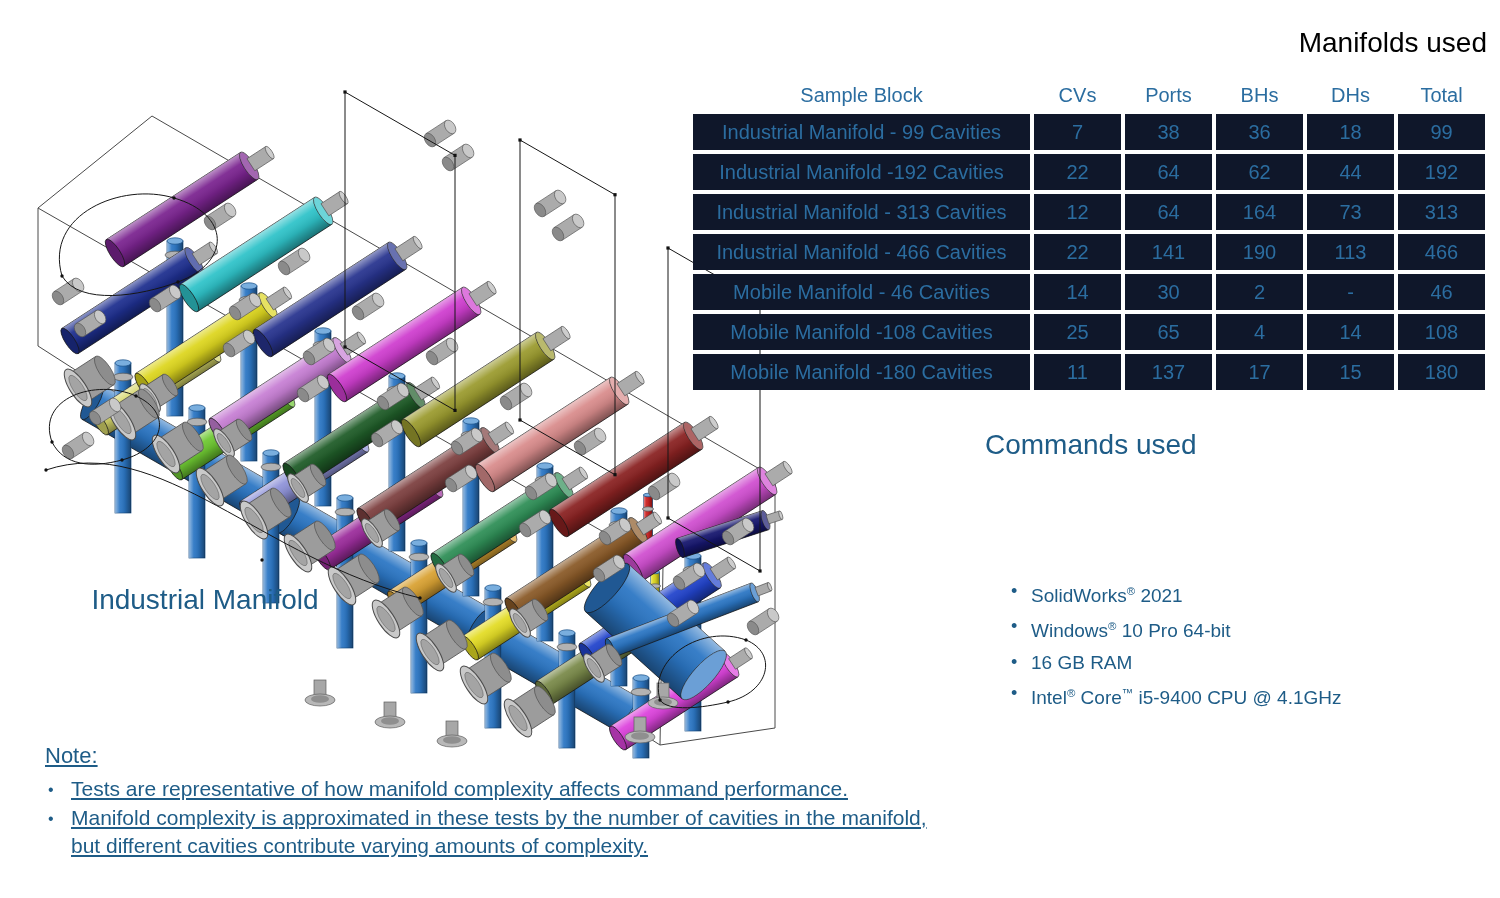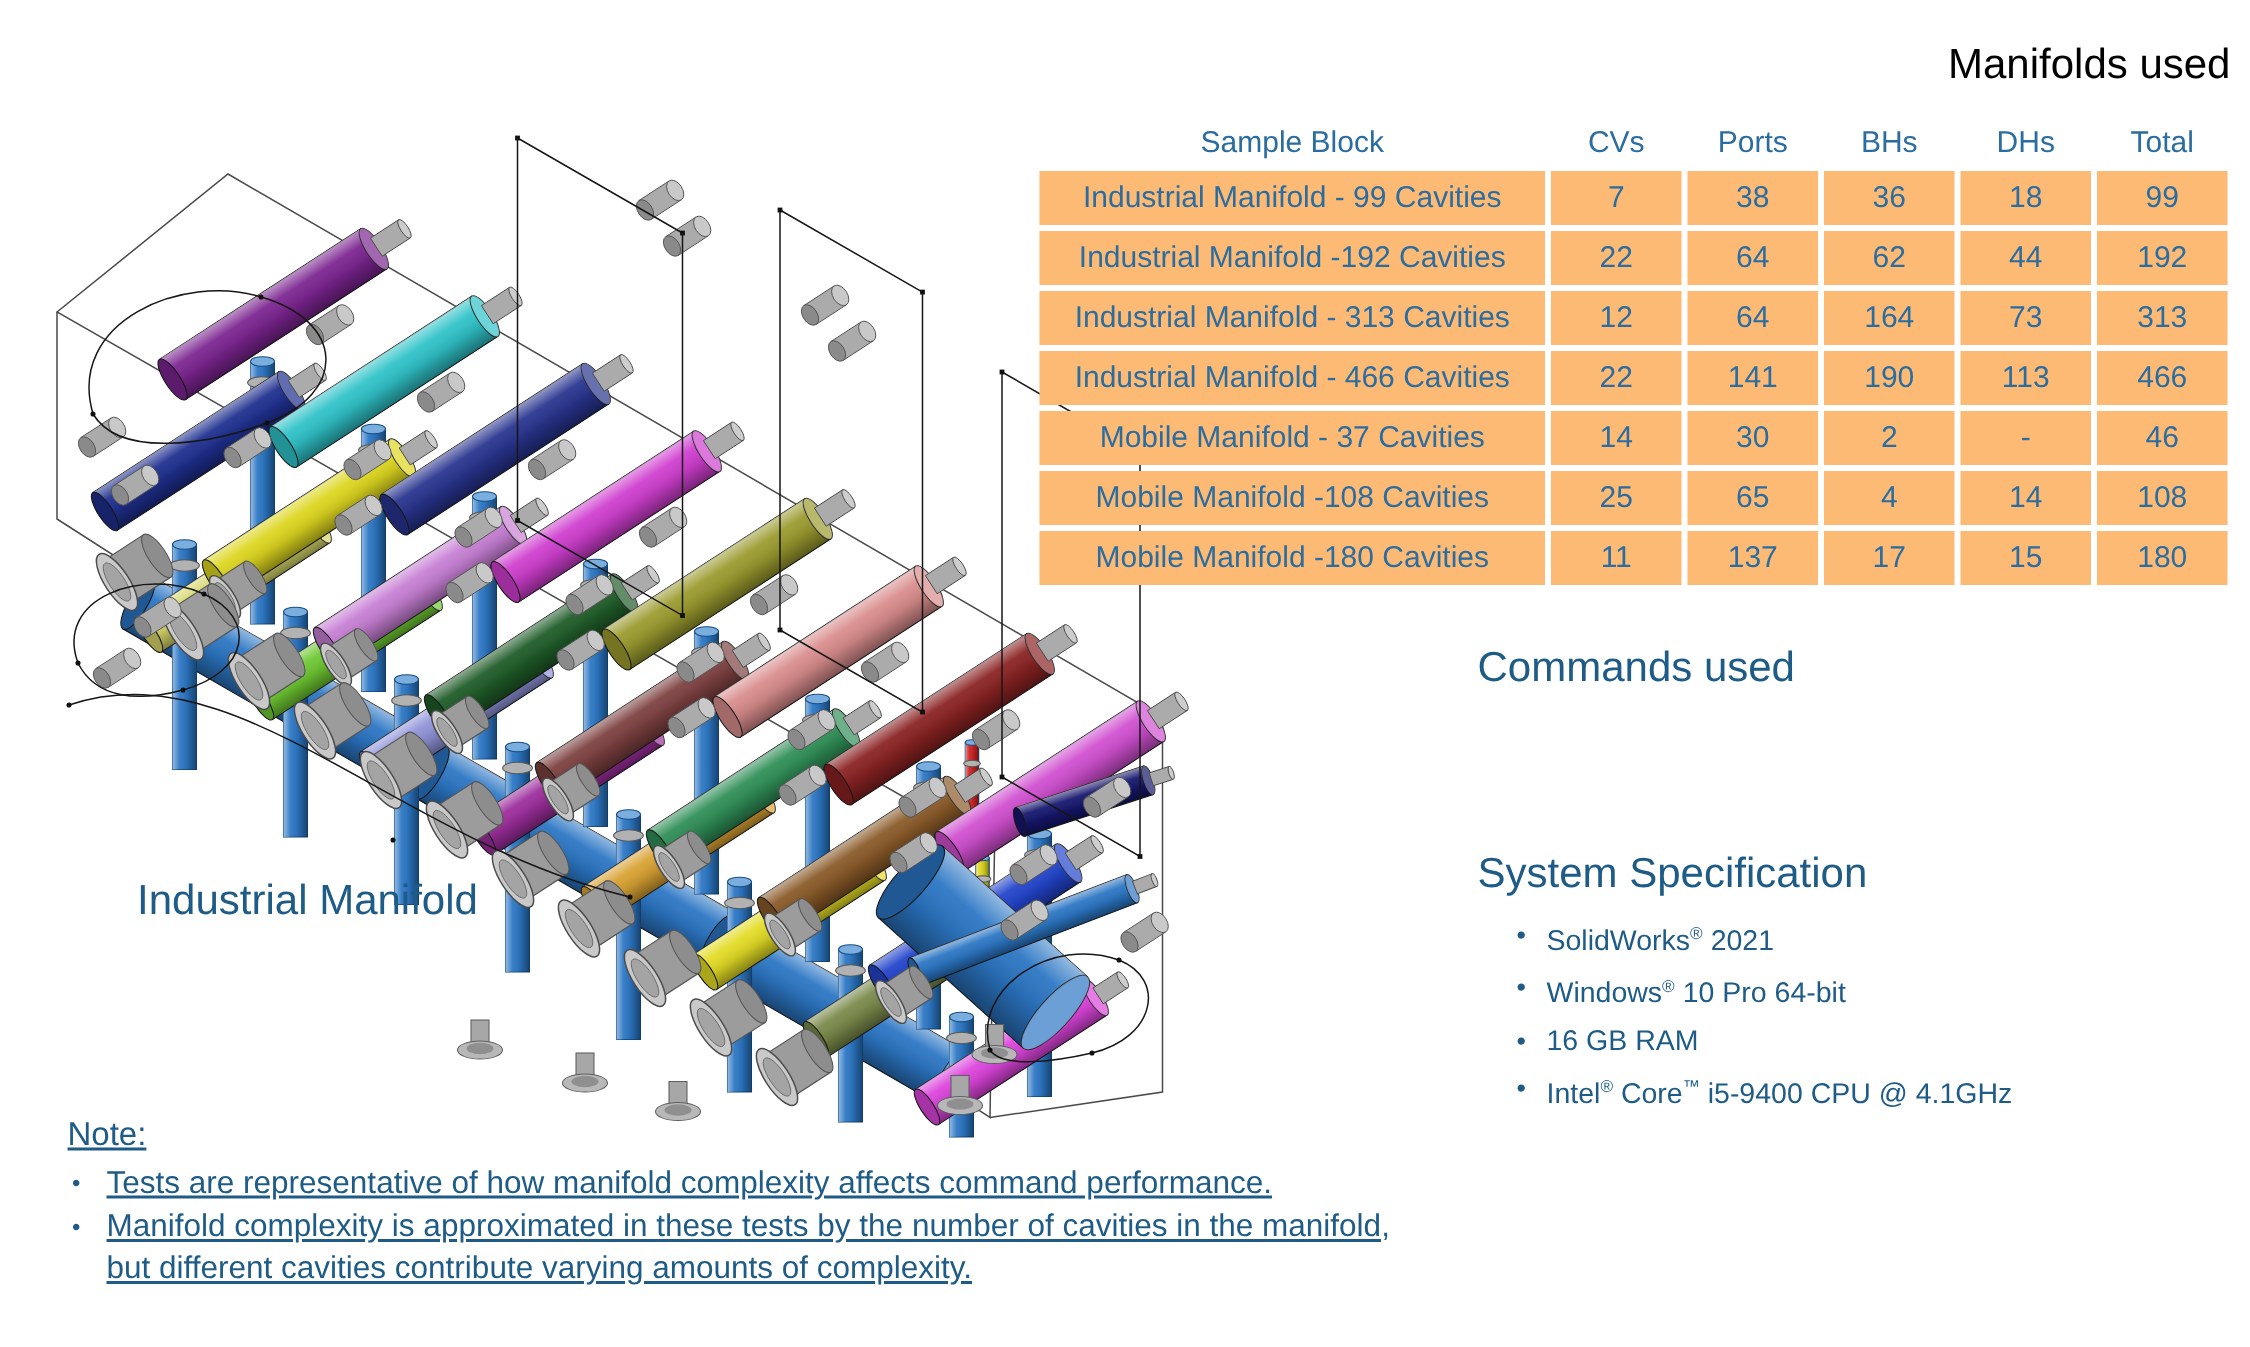--- a/index.html
+++ b/index.html
@@ -6,21 +6,21 @@
   .page{position:relative;width:1500px;height:898px;background:#ffffff;overflow:hidden;
         font-family:"Liberation Sans",sans-serif;}
   .fig-svg{position:absolute;left:0;top:0;}
   .caption{position:absolute;left:40px;top:582px;width:330px;text-align:center;
            font-size:28px;line-height:35px;color:#1e5c87;}
   .table-block{position:absolute;left:693px;top:27px;width:794px;}
   .tbl-title{text-align:right;font-size:28px;color:#000000;margin:0 0 22px 0;}
   .tbl{display:grid;grid-template-columns:337px 87px 87px 87px 87px 87px;gap:4px 4px;
        font-size:20px;color:#2b6da0;}
   .hcell{display:flex;align-items:center;justify-content:center;height:29px;background:#ffffff;}
-  .cell{display:flex;align-items:center;justify-content:center;height:36px;background:#fdba74;}
+  .cell{display:flex;align-items:center;justify-content:center;height:36px;background:#0f172a;}
   .section{position:absolute;left:985px;width:505px;color:#1e5c87;}
   .sec-title{font-size:28px;line-height:32px;color:#1e5c87;}
   .blist{list-style:none;margin:10px 0 0 0;padding:0;font-size:19px;color:#1e5c87;}
   .blist li{position:relative;padding-left:46px;line-height:31px;}
   .blist li::before{content:"\2022";position:absolute;left:26px;top:0;font-size:18px;}
   .note{position:absolute;left:45px;top:742px;width:916px;color:#1e5c87;text-decoration:underline;}
   .note-title{font-size:22px;line-height:28px;}
   .nlist{list-style:none;margin:5px 0 0 0;padding:0;font-size:21px;line-height:28.5px;}
   .nlist li{position:relative;padding-left:26px;}
   .nlist li::before{content:"\2022";position:absolute;left:3px;top:1px;font-size:16px;}
@@ -795,21 +795,21 @@
         <div class="cell">64</div>
         <div class="cell">164</div>
         <div class="cell">73</div>
         <div class="cell">313</div>
         <div class="cell">Industrial Manifold - 466 Cavities</div>
         <div class="cell">22</div>
         <div class="cell">141</div>
         <div class="cell">190</div>
         <div class="cell">113</div>
         <div class="cell">466</div>
-        <div class="cell">Mobile Manifold - 37 Cavities</div>
+        <div class="cell">Mobile Manifold - 46 Cavities</div>
         <div class="cell">14</div>
         <div class="cell">30</div>
         <div class="cell">2</div>
         <div class="cell">-</div>
         <div class="cell">46</div>
         <div class="cell">Mobile Manifold -108 Cavities</div>
         <div class="cell">25</div>
         <div class="cell">65</div>
         <div class="cell">4</div>
         <div class="cell">14</div>
@@ -821,21 +821,20 @@
         <div class="cell">15</div>
         <div class="cell">180</div>
       </div>
   </div>
 
   <div class="section" style="top:418px;margin-top:11px;">
     <div class="sec-title">Commands used</div>
   </div>
 
   <div class="section" style="top:566px;">
-    <div class="sec-title">System Specification</div>
     <ul class="blist" id="system-list">
         <li>SolidWorks<sup>®</sup> 2021</li>
         <li>Windows<sup>®</sup> 10 Pro 64-bit</li>
         <li>16 GB RAM</li>
         <li>Intel<sup>®</sup> Core<sup>™</sup> i5-9400 CPU @ 4.1GHz</li>
       </ul>
   </div>
 
   <div class="note">
     <div class="note-title">Note:</div>

